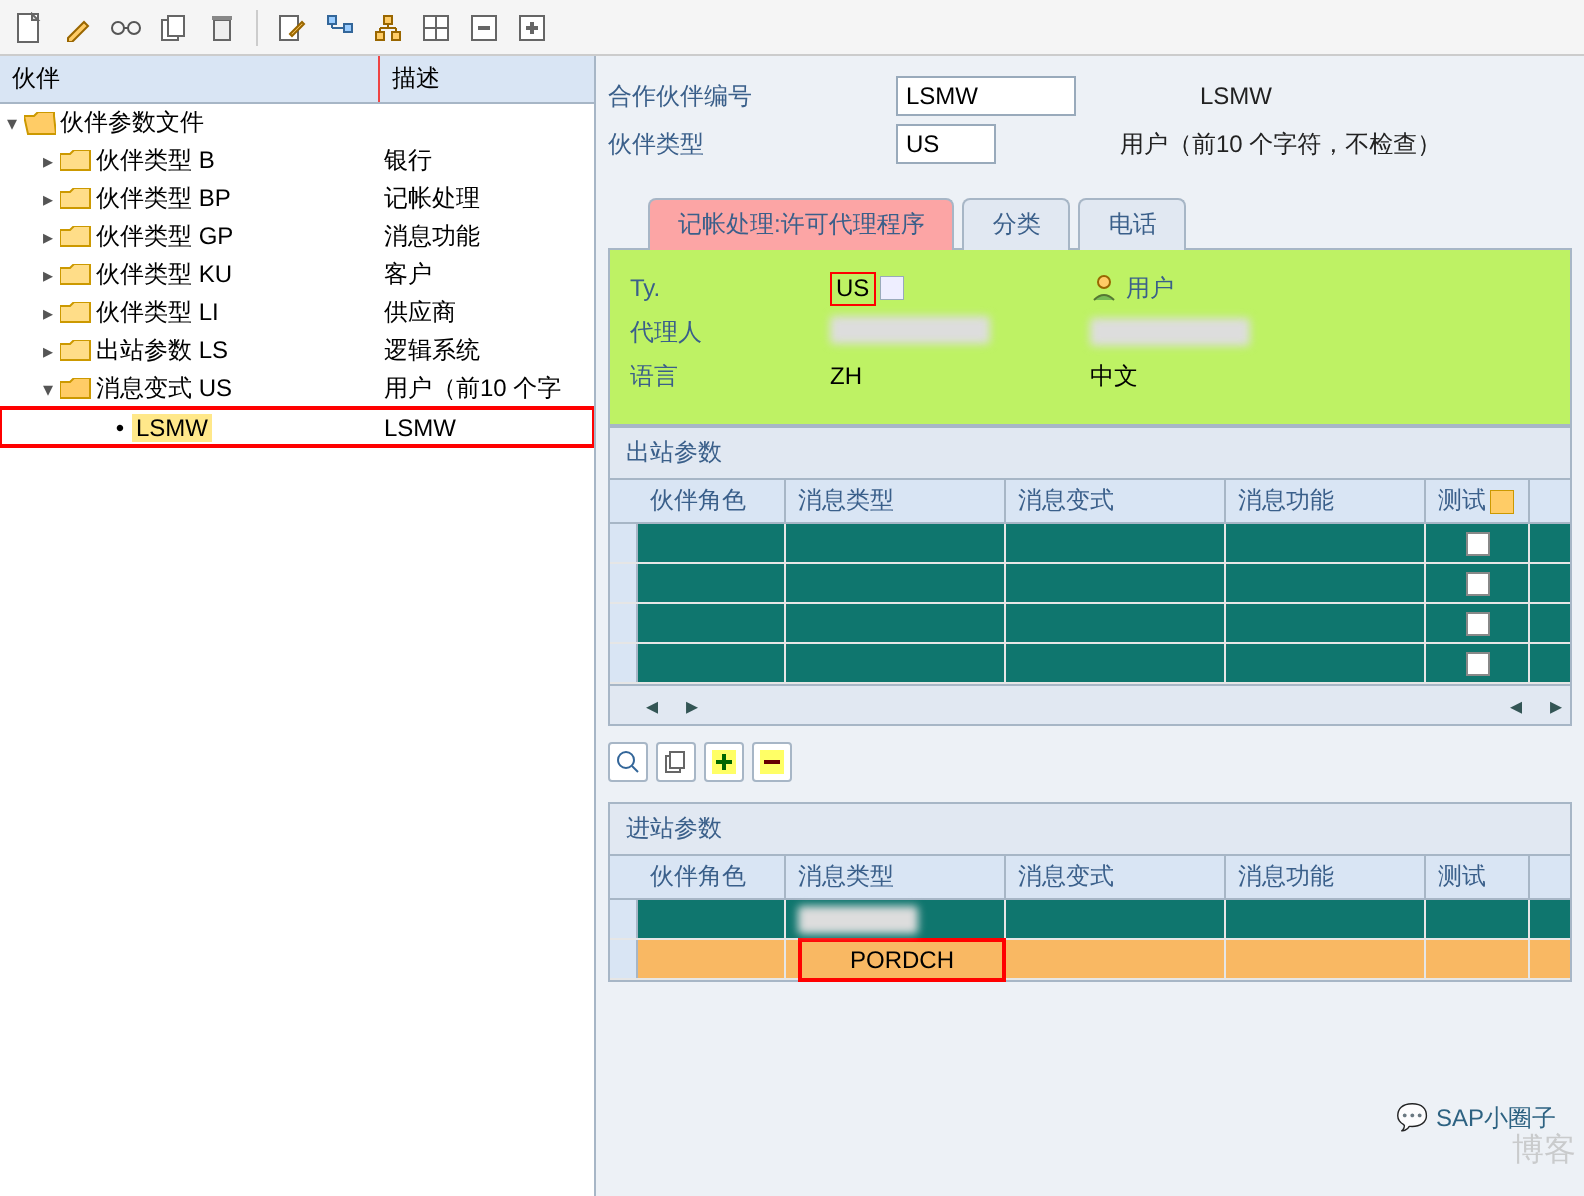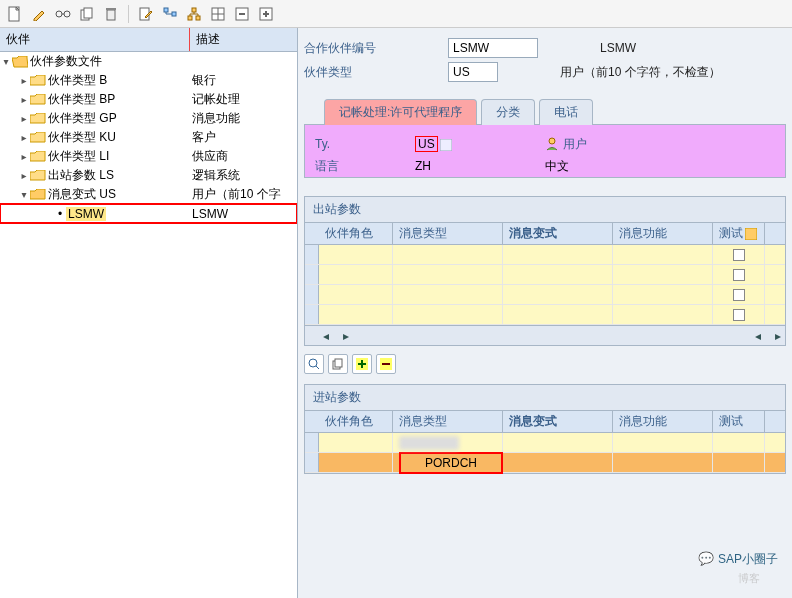--- a/index.html
+++ b/index.html
@@ -29,49 +29,49 @@
 .right { flex: 1; background: #edf1f6; padding: 8px 6px; overflow: auto; position: relative; }
 .form-row { display: flex; align-items: center; height: 24px; gap: 44px; }
 .form-row .lbl { width: 100px; color: #3a5f8a; }
 .form-row .fld { width: 90px; height: 20px; border: 1px solid #9ab; background: #fff; padding: 0 4px; display: flex; align-items: center; margin-right: 18px; }
 .form-row .desc { color: #222; }
 
 .tabs { margin-top: 14px; display: flex; gap: 4px; border-bottom: 1px solid #a7b6c6; padding-left: 20px; }
 .tab { padding: 4px 14px 4px 14px; background: #e1e8f2; border: 1px solid #a7b6c6; border-bottom: none; border-radius: 4px 4px 0 0; color: #3a5f8a; cursor: pointer; position: relative; top: 1px; }
 .tab.active { background: #fca5a5; }
 
-.tab-content { background: #f0abfc; border: 1px solid #a7b6c6; border-top: none; padding: 8px 10px 0 10px; }
+.tab-content { background: #bef264; border: 1px solid #a7b6c6; border-top: none; padding: 8px 10px 13px 10px; }
 .tc-row { display: flex; height: 22px; align-items: center; }
 .tc-row .tlbl { width: 100px; color: #3a5f8a; }
 .tc-row .tval { width: 100px; }
 .tc-row .tlbl2 { width: 40px; color: #3a5f8a; }
 .us-badge { display: inline-block; border: 1.5px solid red; padding: 0 2px; font-size: 11px; line-height: 14px; }
 .blur { display: inline-block; width: 80px; height: 14px; background: #ddd; filter: blur(2px); border-radius: 2px; }
 
-.grid-section { margin-top: 18px; border: 1px solid #a7b6c6; background: #e9eef5; }
+.grid-section { border: 1px solid #a7b6c6; background: #e9eef5; }
 .grid-title { padding: 4px 8px; color: #3a5f8a; border-bottom: 1px solid #a7b6c6; background: #e1e8f2; }
 .grid-head { display: flex; background: #d9e5f4; border-bottom: 1px solid #a7b6c6; height: 22px; align-items: center; }
 .gcol { border-right: 1px solid #a7b6c6; padding: 0 6px; height: 100%; display: flex; align-items: center; color: #3a5f8a; }
-.gc1 { width: 74px; } .gc2 { width: 110px; } .gc3 { width: 110px; font-weight: bold; } .gc4 { width: 100px; } .gc5 { width: 52px; }
-.grid-body { background: #fef9c3; }
+.gc1 { width: 74px; } .gc2 { width: 110px; } .gc3 { width: 110px; } .gc4 { width: 100px; } .gc5 { width: 52px; }
+.grid-body { background: #0f766e; }
 .grow { display: flex; height: 20px; border-bottom: 1px solid #e6e6e6; }
 .grow .gcell { border-right: 1px solid #e6e6e6; height: 100%; display: flex; align-items: center; padding: 0 6px; }
 .grow .chk { width: 12px; height: 12px; border: 1px solid #888; background: #fff; margin: auto; }
 .ghandle { width: 14px; background: #d9e5f4; border-right: 1px solid #a7b6c6; }
 .grid-nav { display: flex; border-top: 1px solid #a7b6c6; background: #e1e8f2; height: 20px; align-items: center; padding-left: 14px; gap: 6px; }
 .nbtn { width: 14px; height: 14px; display: flex; align-items: center; justify-content: center; cursor: pointer; color: #355; }
 
 .icon-bar { margin-top: 8px; display: flex; gap: 4px; }
 .ibtn { width: 20px; height: 20px; border: 1px solid #a7b6c6; background: #fff; border-radius: 2px; display: flex; align-items: center; justify-content: center; cursor: pointer; }
 
 .pordch-row { background: #f9b863; }
 .pordch-box { border: 2px solid red; padding: 2px 24px; }
 
 .watermark { position: absolute; right: 14px; bottom: 30px; color: #0c4a6e; font-size: 13px; opacity: .85; }
-.watermark2 { position: absolute; right: 32px; bottom: 12px; color: #bbb; font-size: 11px; opacity: .7; }
+.watermark2 { position: absolute; right: 4px; bottom: 12px; color: #bbb; font-size: 16px; opacity: .7; }
 
 svg { display: block; }
 </style>
 </head>
 <body>
 
 <div class="toolbar">
   <div class="tb-btn">
       <svg width="14" height="16">
         <rect x="1" y="1" width="10" height="14" fill="#fff" stroke="#666"></rect>
@@ -300,20 +300,26 @@
         <div class="tlbl">Ty.</div>
         <div class="tval"><span class="us-badge"><span>US</span></span><svg width="12" height="12" style="display:inline-block;vertical-align:middle;margin-left:2px">
               <rect x="0" y="0" width="12" height="12" fill="#eef" stroke="#9ab"></rect>
             </svg></div>
         <div style="width:30px"></div>
         <svg width="14" height="14">
             <circle cx="7" cy="4" r="3" fill="#fc6" stroke="#960"></circle>
             <path d="M2 13 Q7 8 12 13" fill="#7b5" stroke="#573"></path>
           </svg>
         <div class="tlbl2" style="margin-left:4px">用户</div>
+      </div>
+      <div class="tc-row">
+        <div class="tlbl">代理人</div>
+        <div class="tval"><span class="blur"></span></div>
+        <div style="width:30px"></div>
+        <span class="blur"></span>
       </div>
       <div class="tc-row">
         <div class="tlbl">语言</div>
         <div class="tval">ZH</div>
         <div style="width:30px"></div>
         <div>中文</div>
       </div>
     </div>
 
     <div class="grid-section">

